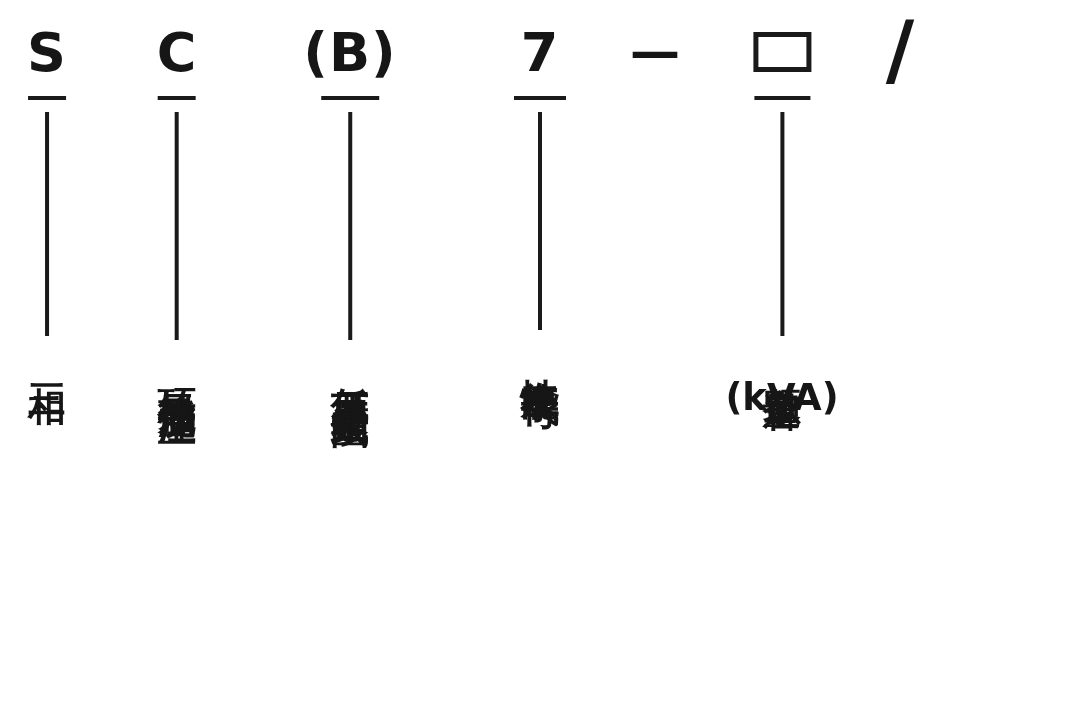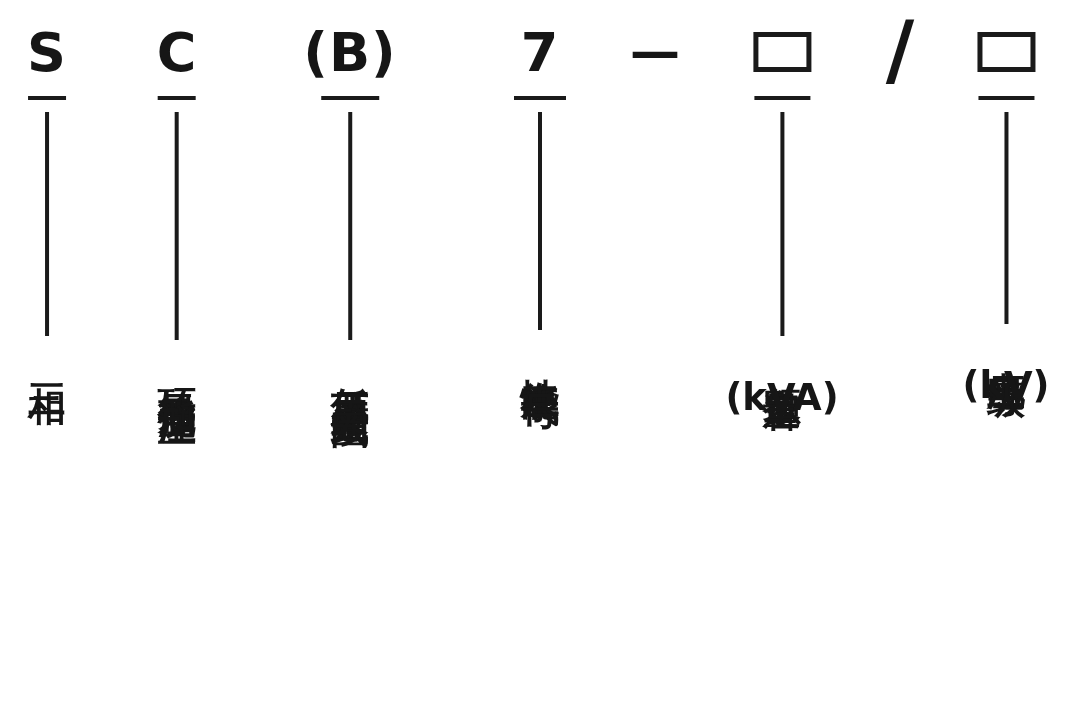--- a/index.html
+++ b/index.html
@@ -125,23 +125,14 @@
       <div class="box"></div>
     </div>
     <div class="rule" style="width:56px"></div>
     <div class="vline" style="height:224px"></div>
     <div class="vtext">额定容量</div>
     <div class="htext">(kVA)</div>
   </div>
 
   <div class="sep slash" style="left:900px">/</div>
 
-  <div class="col" style="left:1006px">
-    <div class="sym">
-      <div class="box"></div>
-    </div>
-    <div class="rule" style="width:56px"></div>
-    <div class="vline" style="height:212px"></div>
-    <div class="vtext">电压等级</div>
-    <div class="htext">(kV)</div>
-  </div>
 
 </div>
 
 </body></html>

